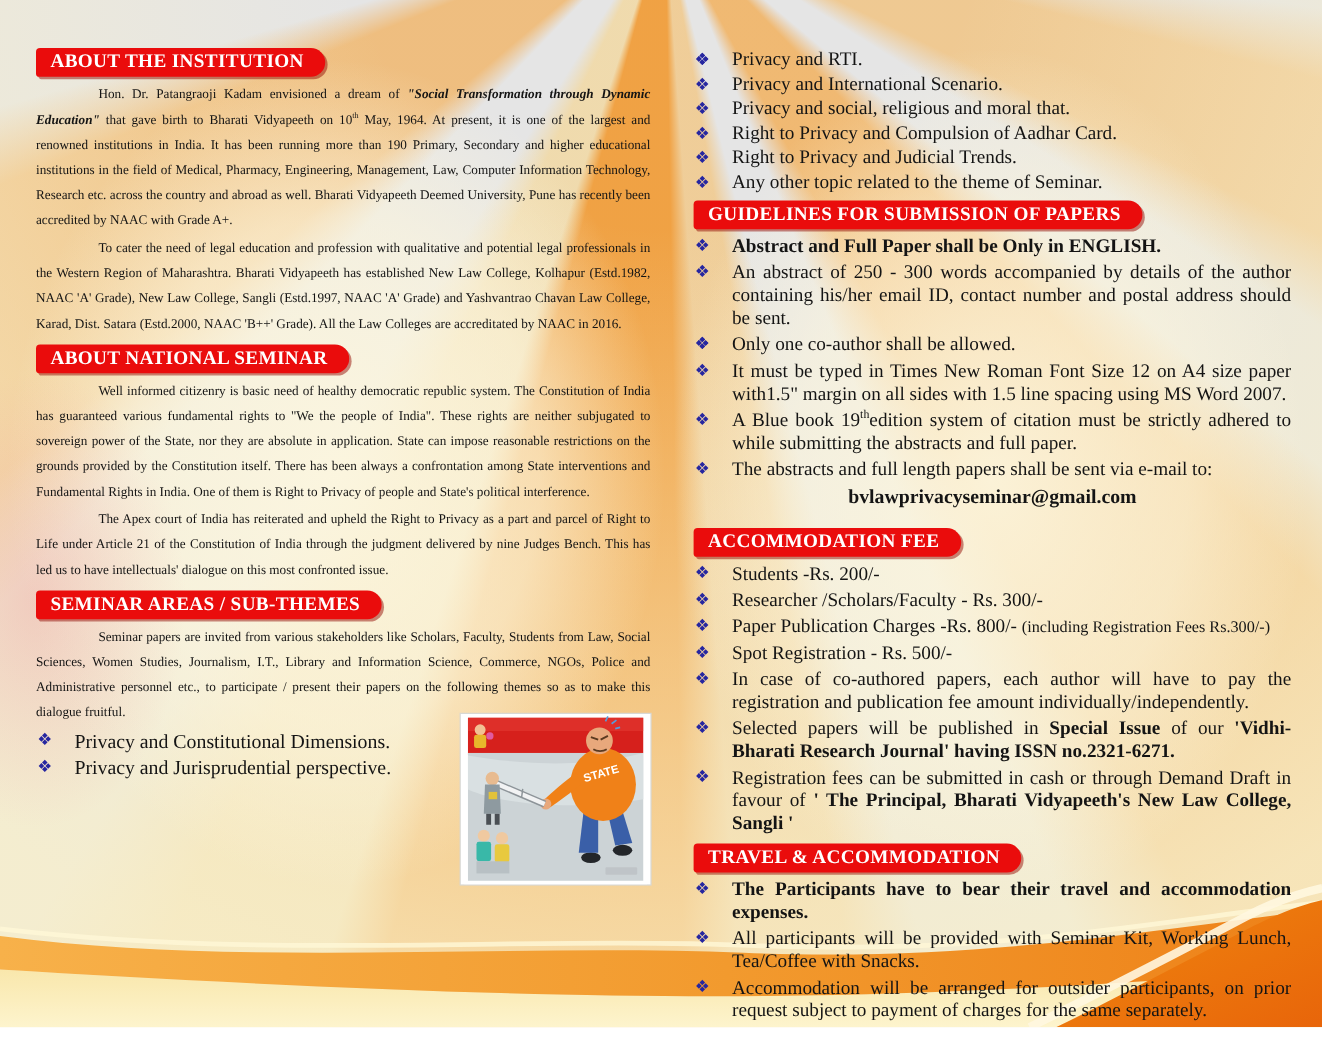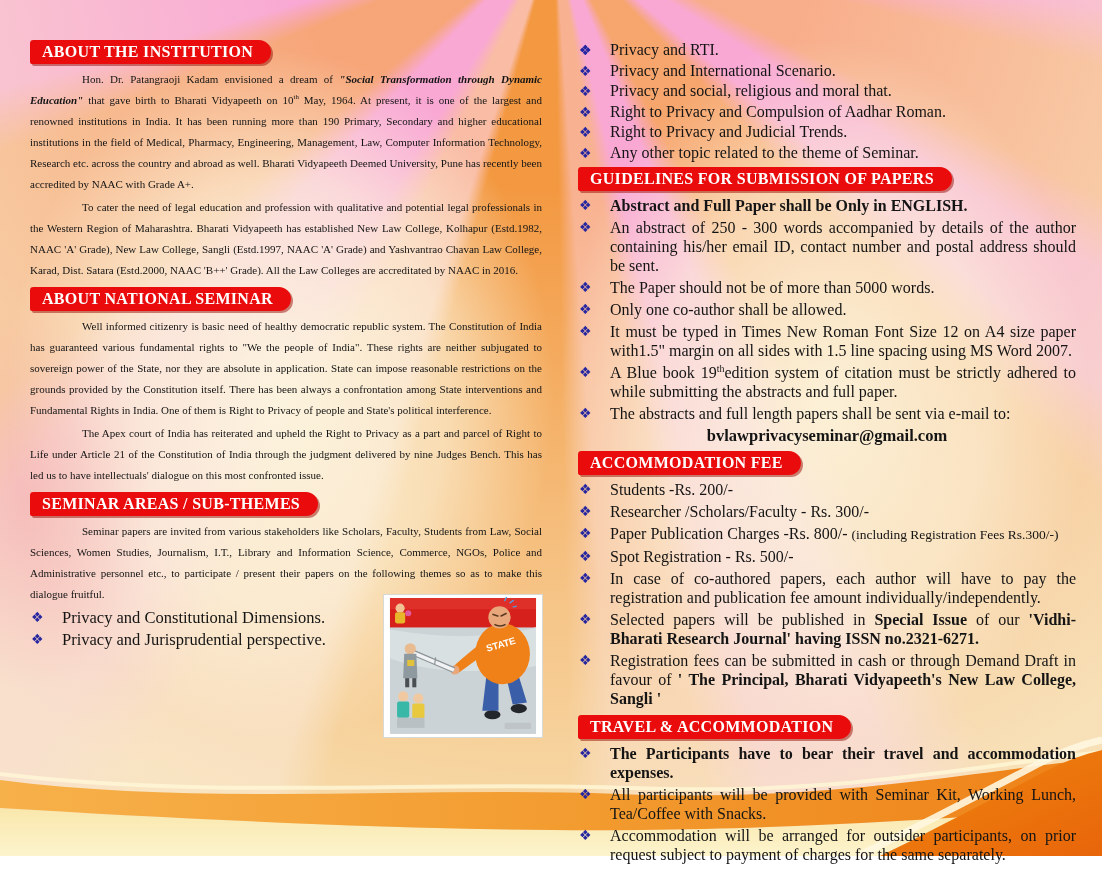--- a/index.html
+++ b/index.html
@@ -1,18 +1,18 @@
 <!DOCTYPE html>
 <html><head>
 <meta charset="utf-8">
 <style>
   html,body{margin:0;padding:0;background:#fff;}
   .page{
     position:relative;width:1102px;height:872px;overflow:hidden;
-    background:#f9a8d4;
+    background:#e5e5e5;
     font-family:"Liberation Serif", serif;color:#141414;
   }
   
   .rays{
     position:absolute;inset:0;
     background:conic-gradient(from 0deg at 50.3% -70px,
       rgba(0,0,0,0) 0deg 98deg,
       rgba(247,178,78,0.55) 104deg 116deg,
       rgba(0,0,0,0) 122deg 130deg,
       rgba(245,164,60,0.68) 136deg 152deg,
@@ -60,21 +60,21 @@
 
   ul.blist{list-style:none;margin:0;padding:0;}
   ul.blist li{position:relative;padding-left:32px;text-align:justify;}
   ul.blist .b{position:absolute;left:1px;top:0;color:#2626a0;
     font-family:"DejaVu Sans", sans-serif;font-size:14px;}
   ul.lthemes li{font-size:16.5px;line-height:21px;margin-bottom:1px;}
   ul.rtopics li{font-size:16px;line-height:20.5px;margin-bottom:0;}
   ul.rlist li{font-size:16px;line-height:19px;margin-bottom:3px;}
   .bold{font-weight:bold;}
   .small-note{font-size:13.5px;}
-  .email-line{text-align:center;font-weight:bold;font-size:16.5px;margin:0 0 1px 0;}
+  .email-line{text-align:center;font-weight:bold;font-size:16.5px;margin:0 0 12px 0;}
 
   .themes-row{display:flex;align-items:flex-start;margin-top:2px;}
   .themes-row ul{flex:1;}
   .cartoon{width:158px;height:142px;flex:0 0 auto;margin:-12px 0 0 2px;
     box-shadow:0 0 0 1px #d8d8d4;background:#fff;}
 </style>
 </head>
 <body>
 
 <div class="page">
@@ -176,31 +176,31 @@
     </div>
   </div>
 
   <div class="col col-right">
 
     <ul class="blist rtopics">
       <li><span class="b">❖</span></li>
       <li><span class="b">❖</span><span>Privacy and RTI.</span></li>
       <li><span class="b">❖</span><span>Privacy and International Scenario.</span></li>
       <li><span class="b">❖</span><span>Privacy and social, religious and moral that.</span></li>
-      <li><span class="b">❖</span><span>Right to Privacy and Compulsion of Aadhar Roman.</span></li>
+      <li><span class="b">❖</span><span>Right to Privacy and Compulsion of Aadhar Card.</span></li>
       <li><span class="b">❖</span><span>Right to Privacy and Judicial Trends.</span></li>
       <li><span class="b">❖</span><span>Any other topic related to the theme of Seminar.</span></li>
     </ul>
 
     <div class="sec-h">GUIDELINES FOR SUBMISSION OF PAPERS</div>
 
     <ul class="blist rlist">
       <li class="bold"><span class="b">❖</span><span>Abstract and Full Paper shall be Only in ENGLISH.</span></li>
       <li><span class="b">❖</span><span>An abstract of 250 - 300 words accompanied by details of the author containing his/her email ID, contact number and postal address should be sent.</span></li>
-      <li><span class="b">❖</span><span>The Paper should not be of more than 5000 words.</span></li>
+      <li><span class="b">❖</span></li>
       <li><span class="b">❖</span><span>Only one co-author shall be allowed.</span></li>
       <li><span class="b">❖</span><span>It must be typed in Times New Roman Font Size 12 on A4 size paper with1.5" margin on all sides with 1.5 line spacing using MS Word 2007.</span></li>
       <li><span class="b">❖</span><span>A Blue book 19</span><sup>th</sup><span>edition system of citation must be strictly adhered to while submitting the abstracts and full paper.</span></li>
       <li><span class="b">❖</span><span>The abstracts and full length papers shall be sent via e-mail to:</span></li>
     </ul>
     <div class="email-line">bvlawprivacyseminar@gmail.com</div>
 
     <div class="sec-h">ACCOMMODATION FEE</div>
 
     <ul class="blist rlist">

